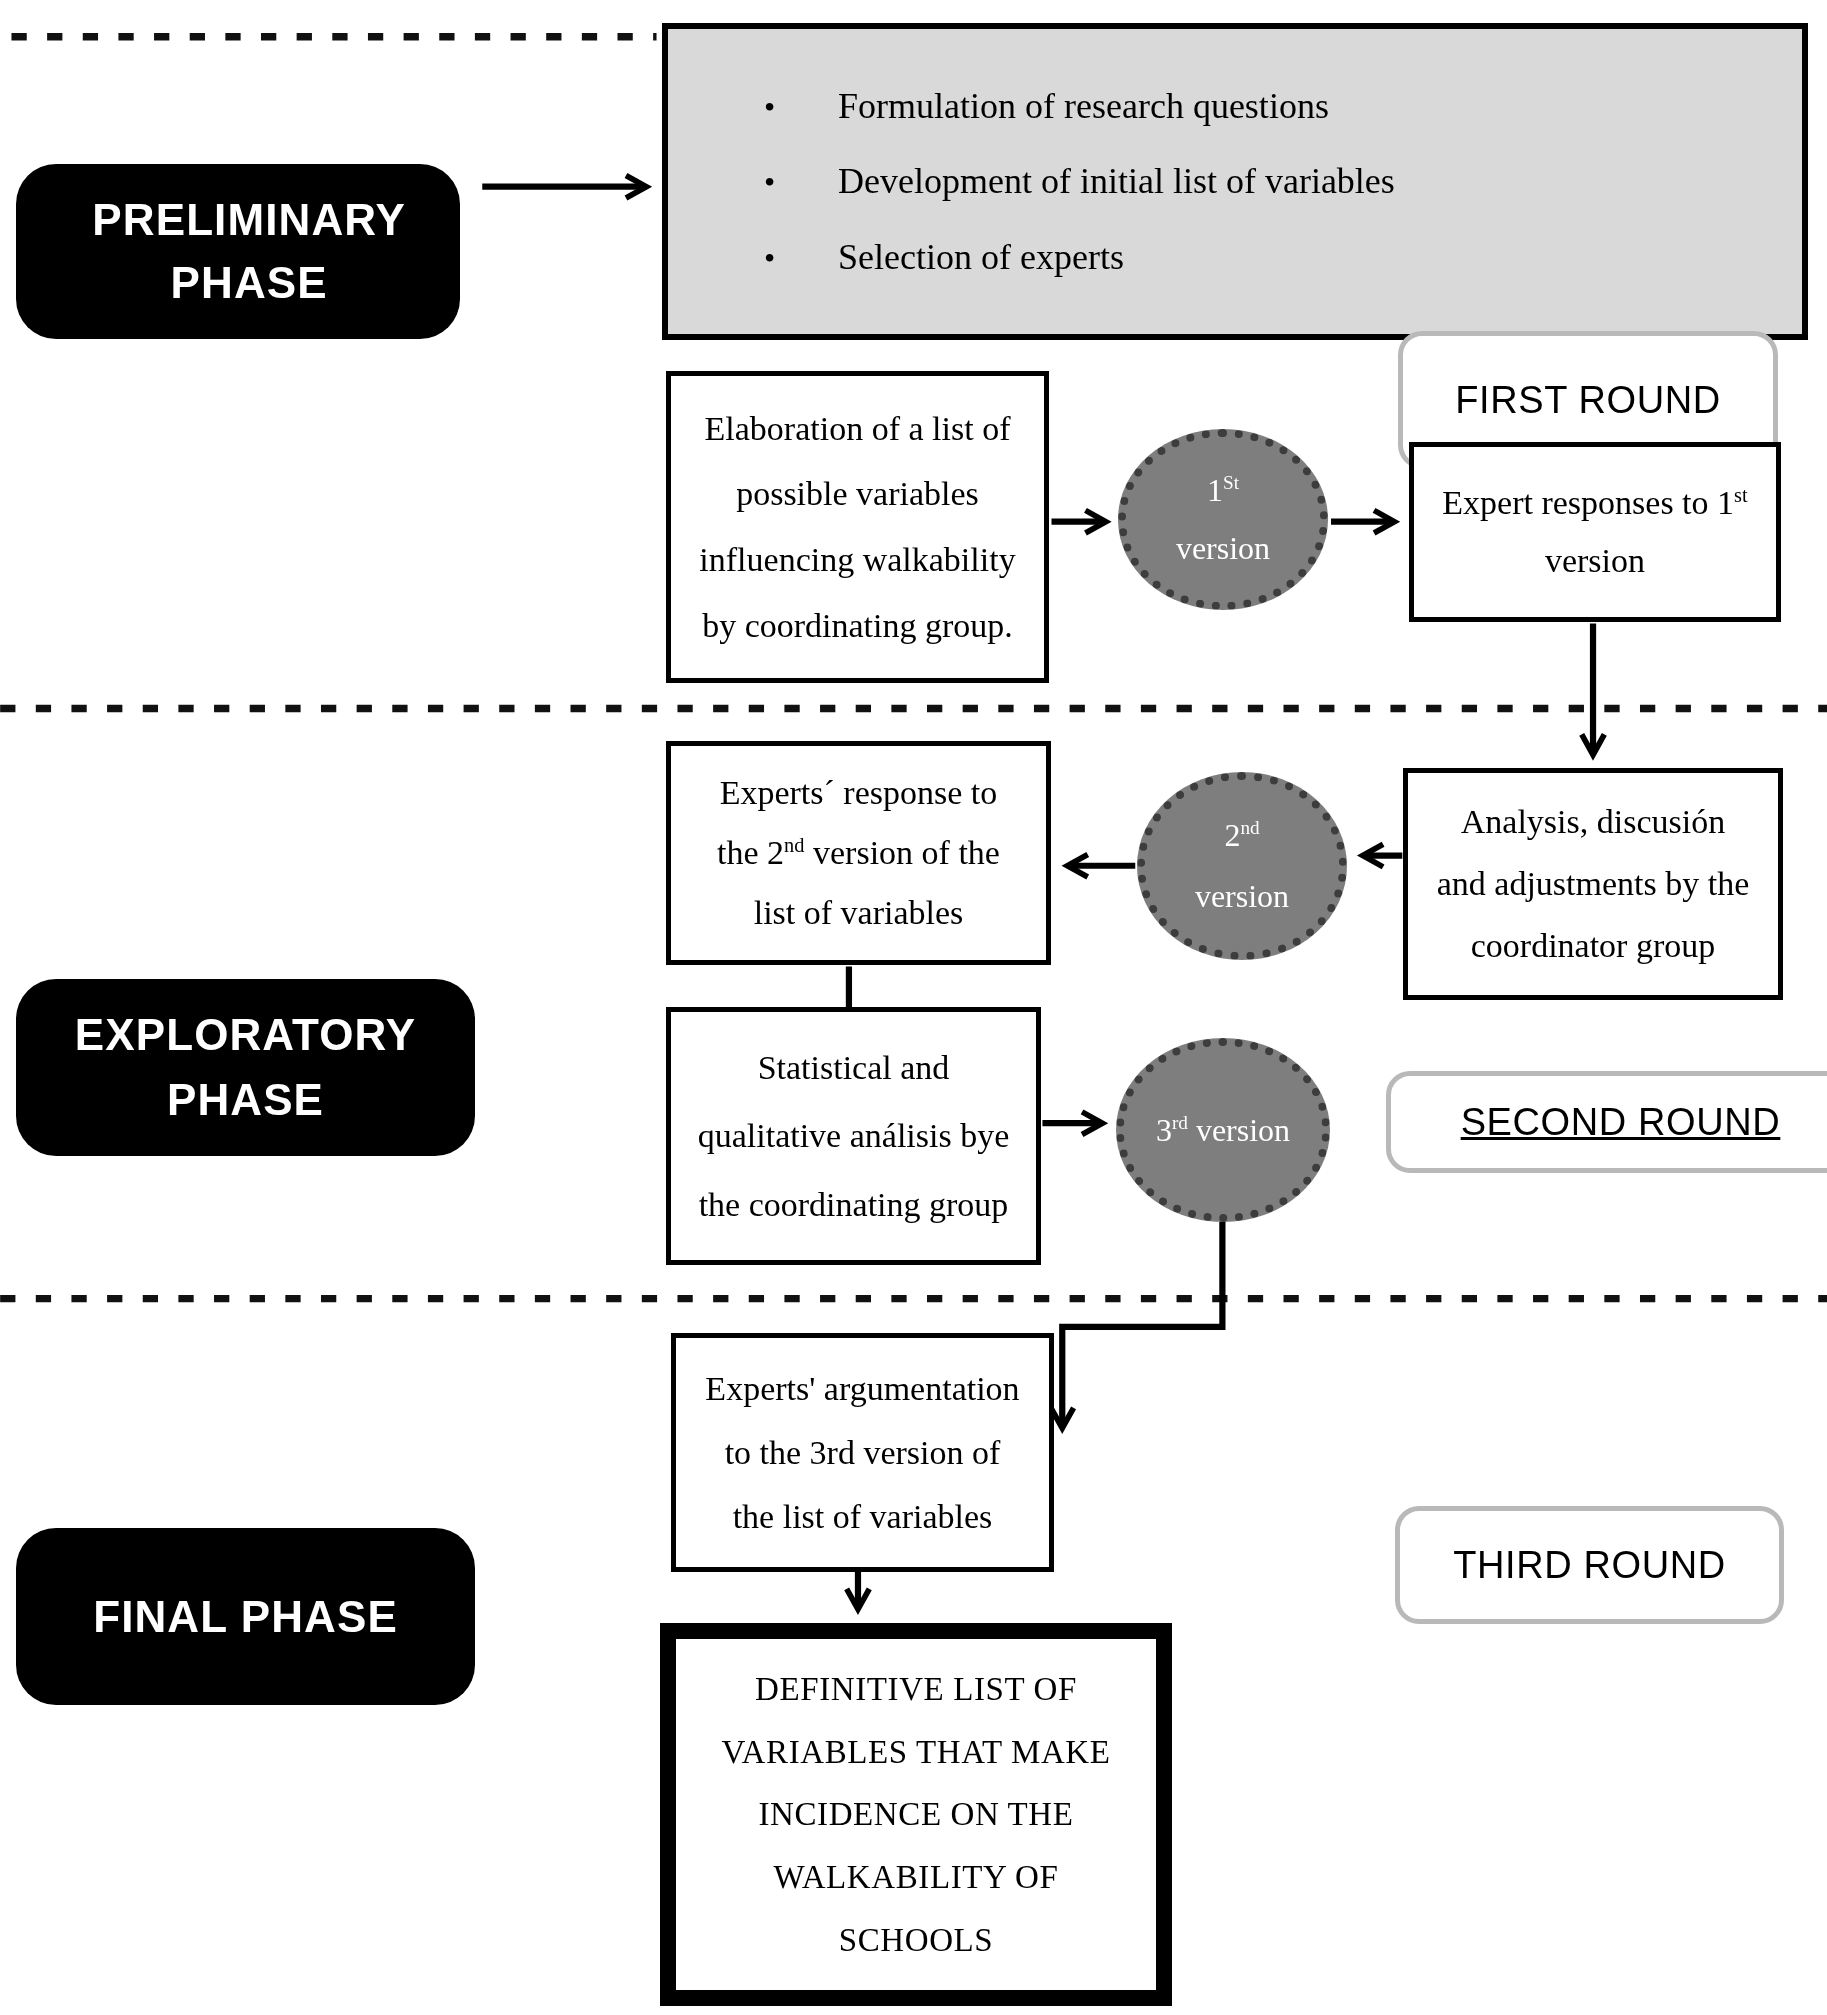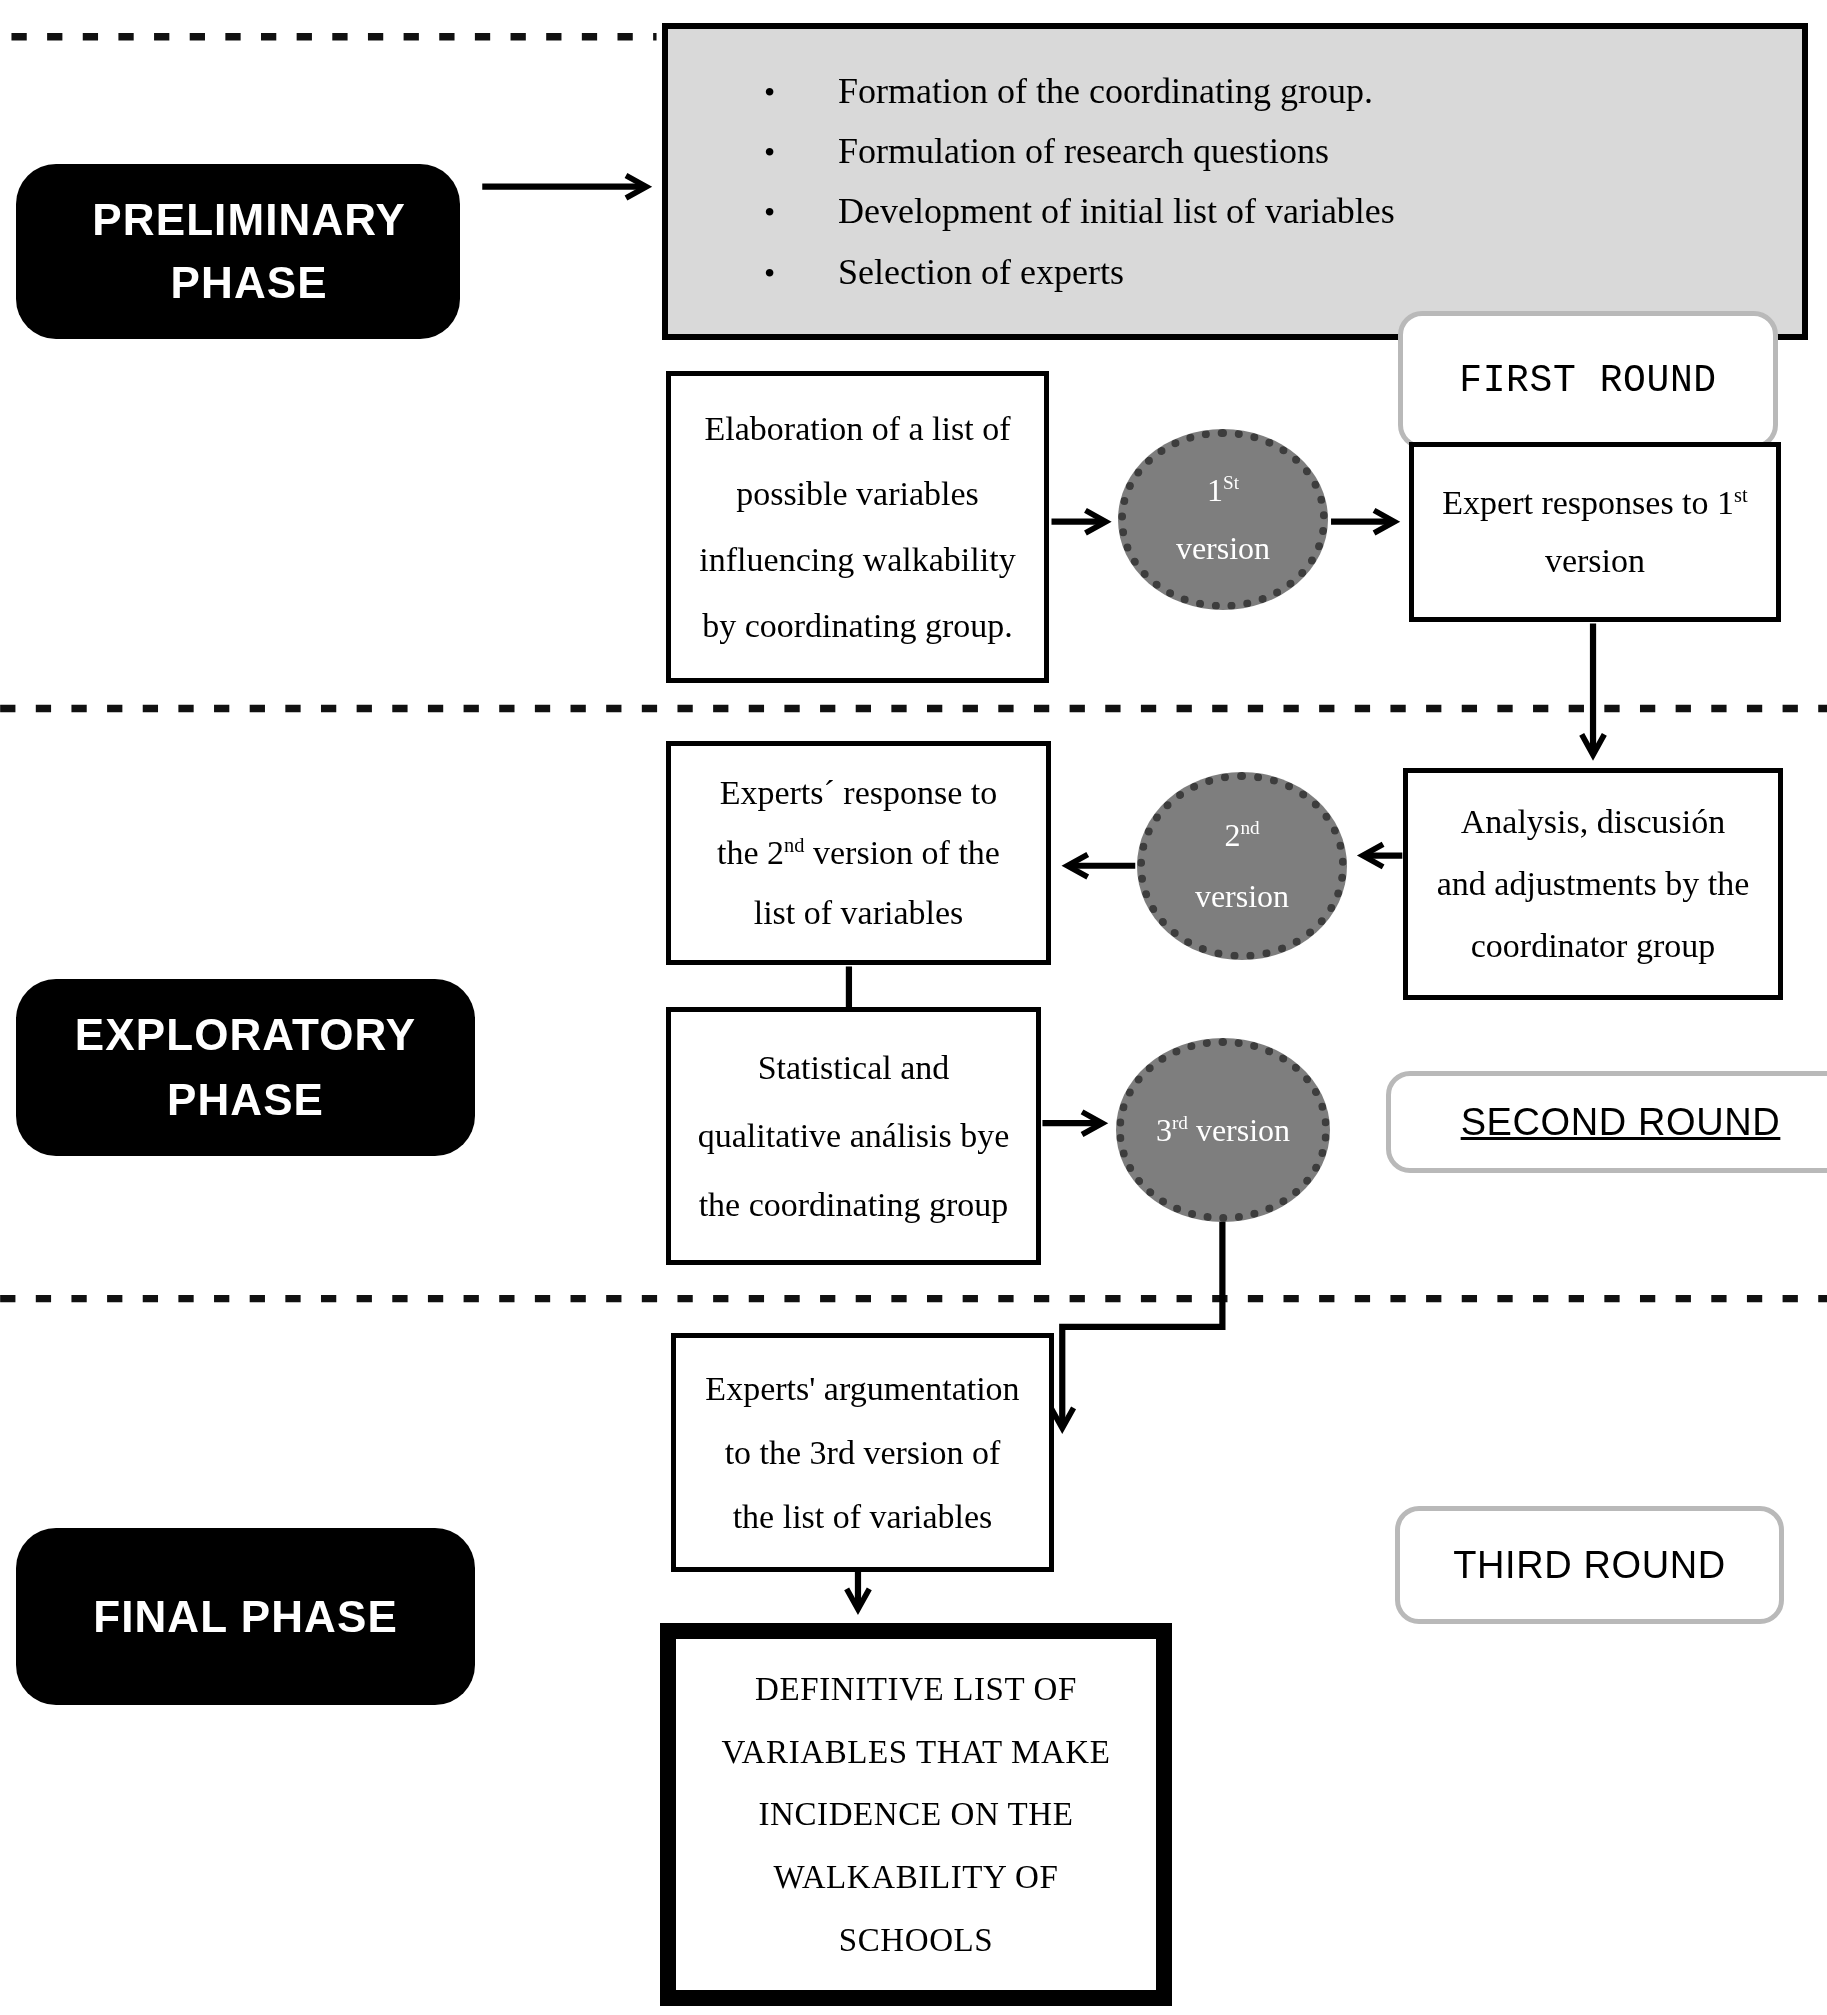--- a/index.html
+++ b/index.html
@@ -95,39 +95,38 @@
     <line x1="2815" y1="1102" x2="2815" y2="1332" stroke="#000" stroke-width="11" marker-end="url(#arrow)"></line>
     <line x1="2478" y1="1512" x2="2410" y2="1512" stroke="#000" stroke-width="11" marker-end="url(#arrow)"></line>
     <line x1="2006" y1="1530" x2="1888" y2="1530" stroke="#000" stroke-width="11" marker-end="url(#arrow)"></line>
     <line x1="1500" y1="1708" x2="1500" y2="1816" stroke="#000" stroke-width="11" marker-end="url(#arrow)"></line>
     <line x1="1842" y1="1985" x2="1946" y2="1985" stroke="#000" stroke-width="11" marker-end="url(#arrow)"></line>
     <polyline points="2160,2158 2160,2345 1877,2345 1877,2522" fill="none" stroke="#000" stroke-width="11" marker-end="url(#arrow)"></polyline>
     <line x1="1516" y1="2778" x2="1516" y2="2842" stroke="#000" stroke-width="11" marker-end="url(#arrow)"></line>
   </svg>
 
   <div class="abs panel" style="left:662px;top:22.6px;width:1146px;height:317px;">
-      <div class="ln">Formation of the coordinating group.</div>
       <div class="ln">Formulation of research questions</div>
       <div class="ln">Development of initial list of variables</div>
       <div class="ln">Selection of experts</div>
     </div>
 
   <div class="abs phase" style="left:16px;top:164px;width:444px;height:175px;padding-left:28px;">
       <div class="ln">PRELIMINARY</div>
       <div class="ln">PHASE</div>
     </div>
   <div class="abs phase" style="left:16px;top:979px;width:459px;height:177px;">
       <div class="ln">EXPLORATORY</div>
       <div class="ln">PHASE</div>
     </div>
   <div class="abs phase" style="left:16px;top:1528px;width:459px;height:177px;">
       <div class="ln">FINAL PHASE</div>
     </div>
 
-  <div class="abs round" style="left:1398px;top:311px;width:380px;height:138px;font-family:Liberation Mono, monospace;">
+  <div class="abs round" style="left:1398px;top:331px;width:380px;height:138px;">
     <span>FIRST ROUND</span>
   </div>
   <div class="abs round" style="left:1386px;top:1071px;width:469px;height:102px;text-decoration:underline;">
     <span>SECOND ROUND</span>
   </div>
   <div class="abs round" style="left:1395px;top:1506px;width:389px;height:118px;justify-content:center;">
     <span>THIRD ROUND</span>
   </div>
 
   <div class="abs box" style="left:666px;top:371px;width:383px;height:312px;">

